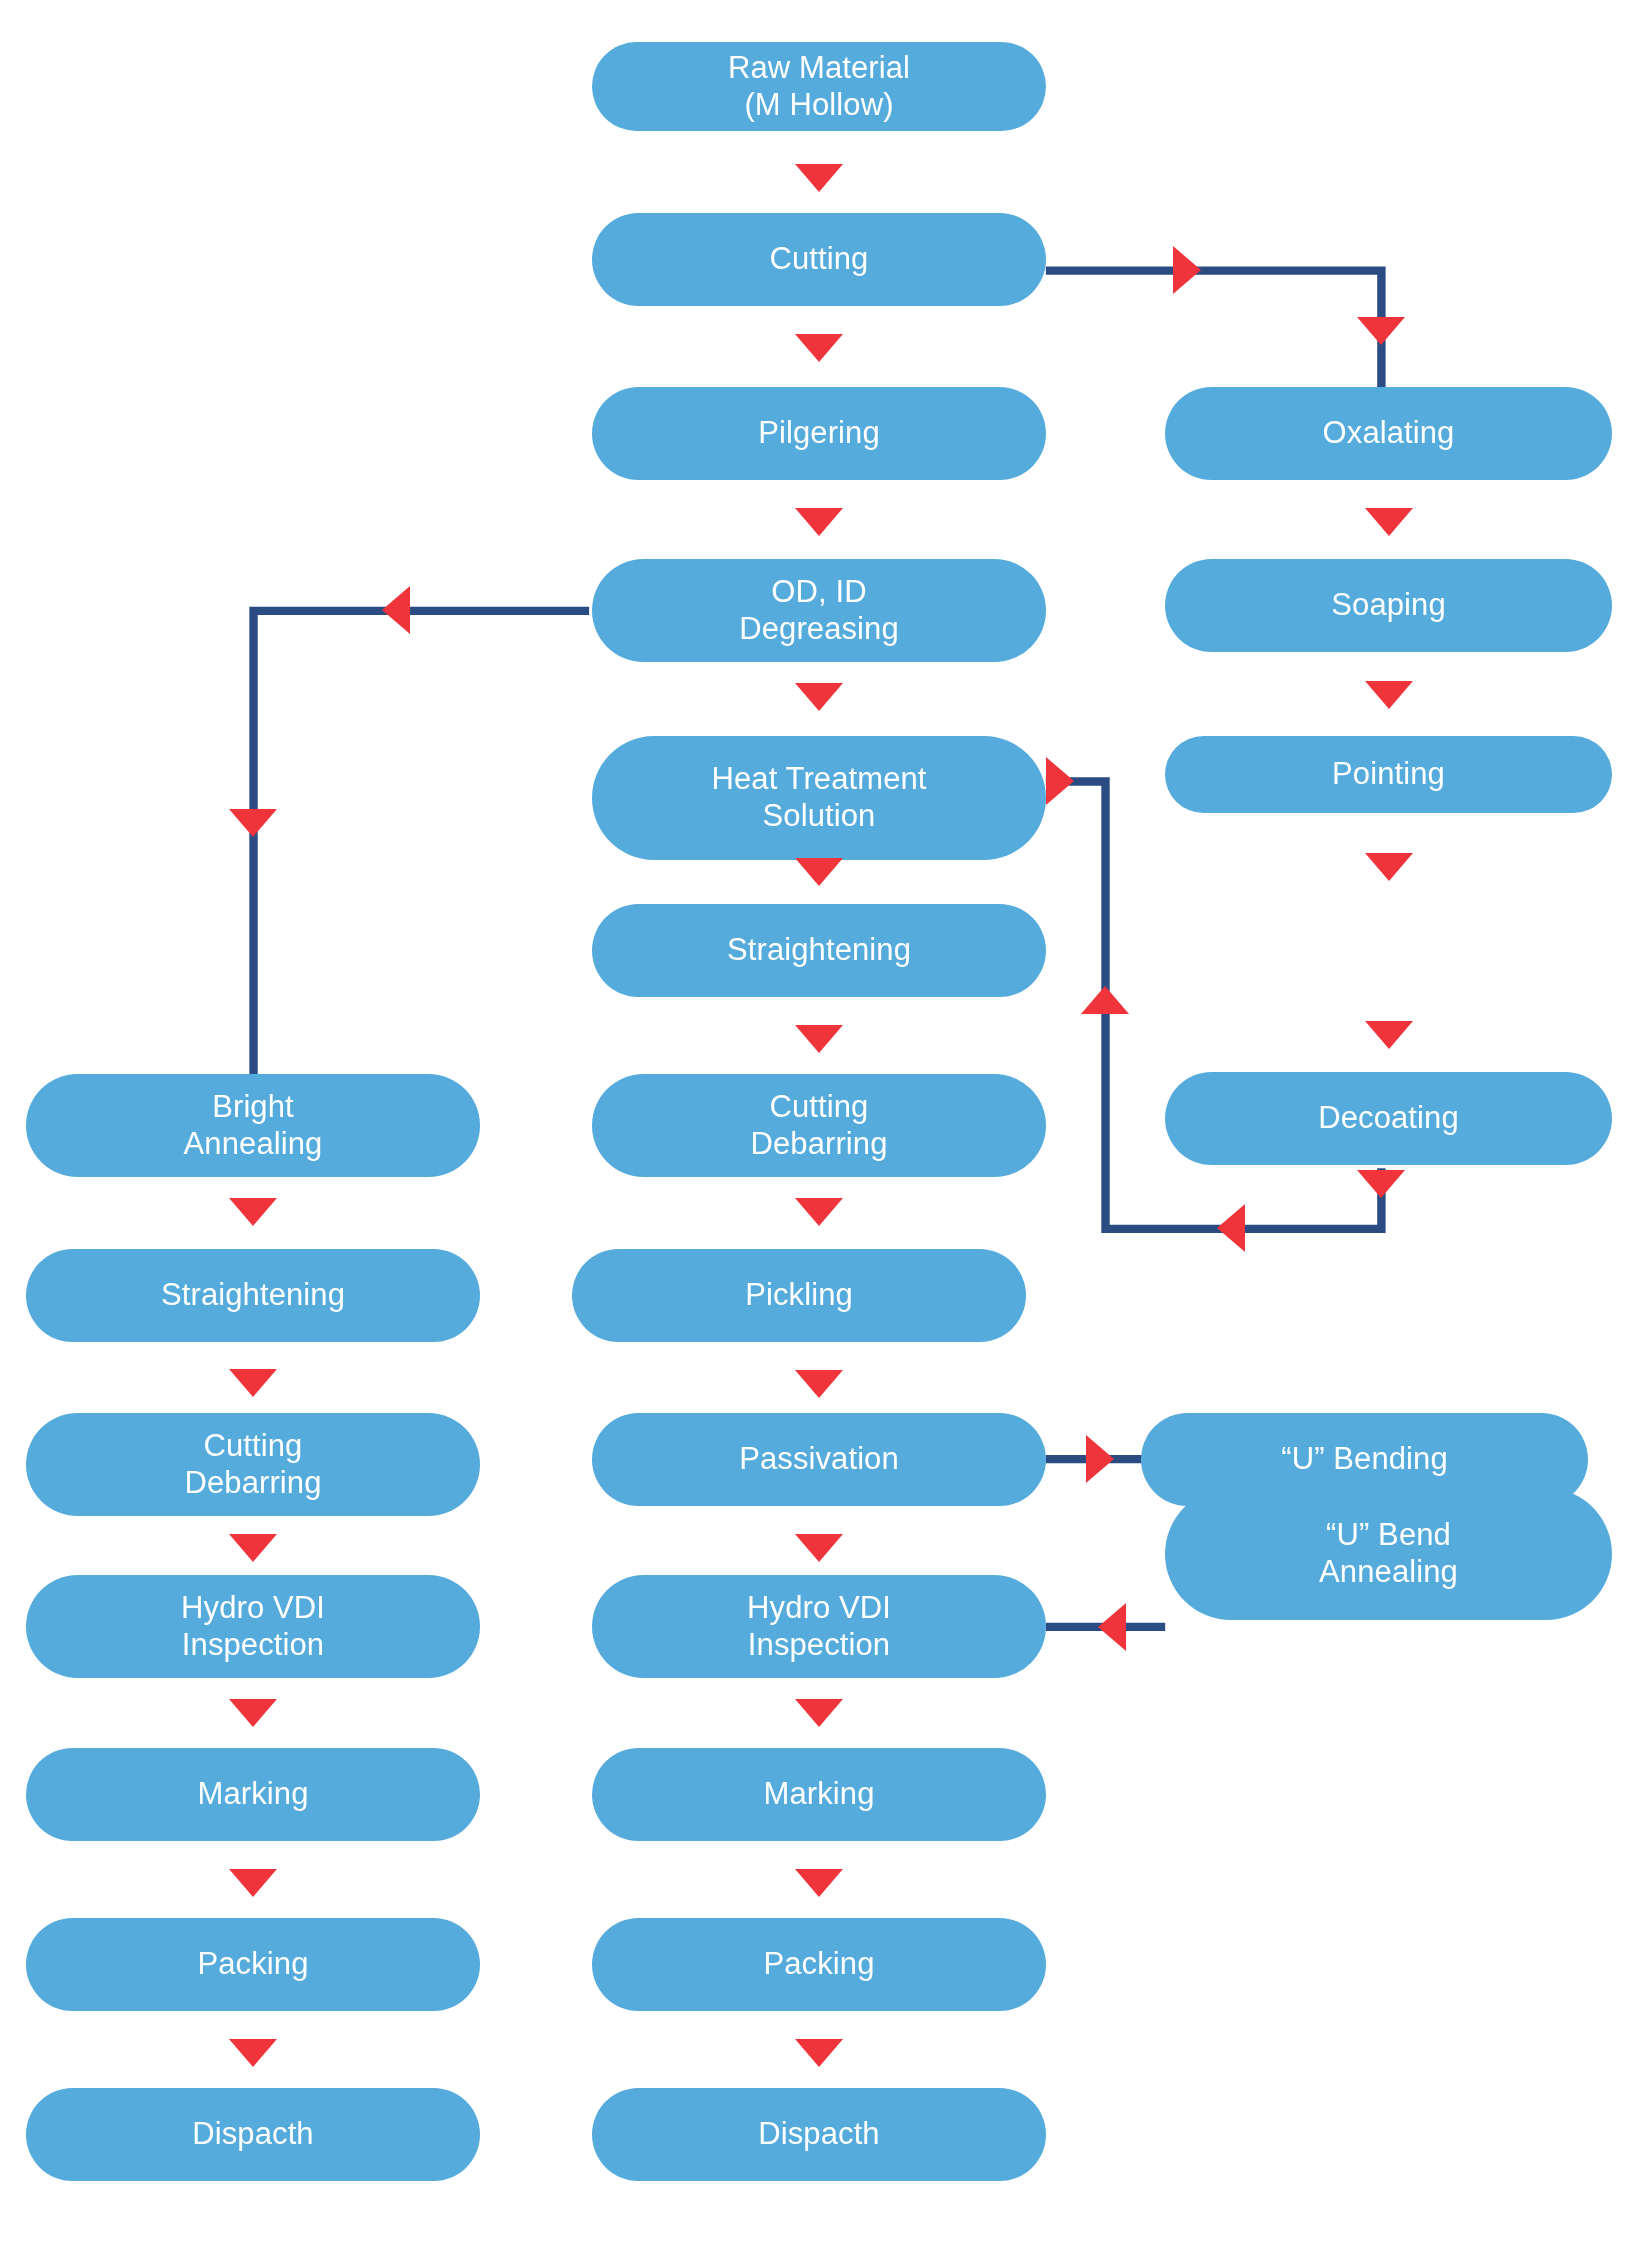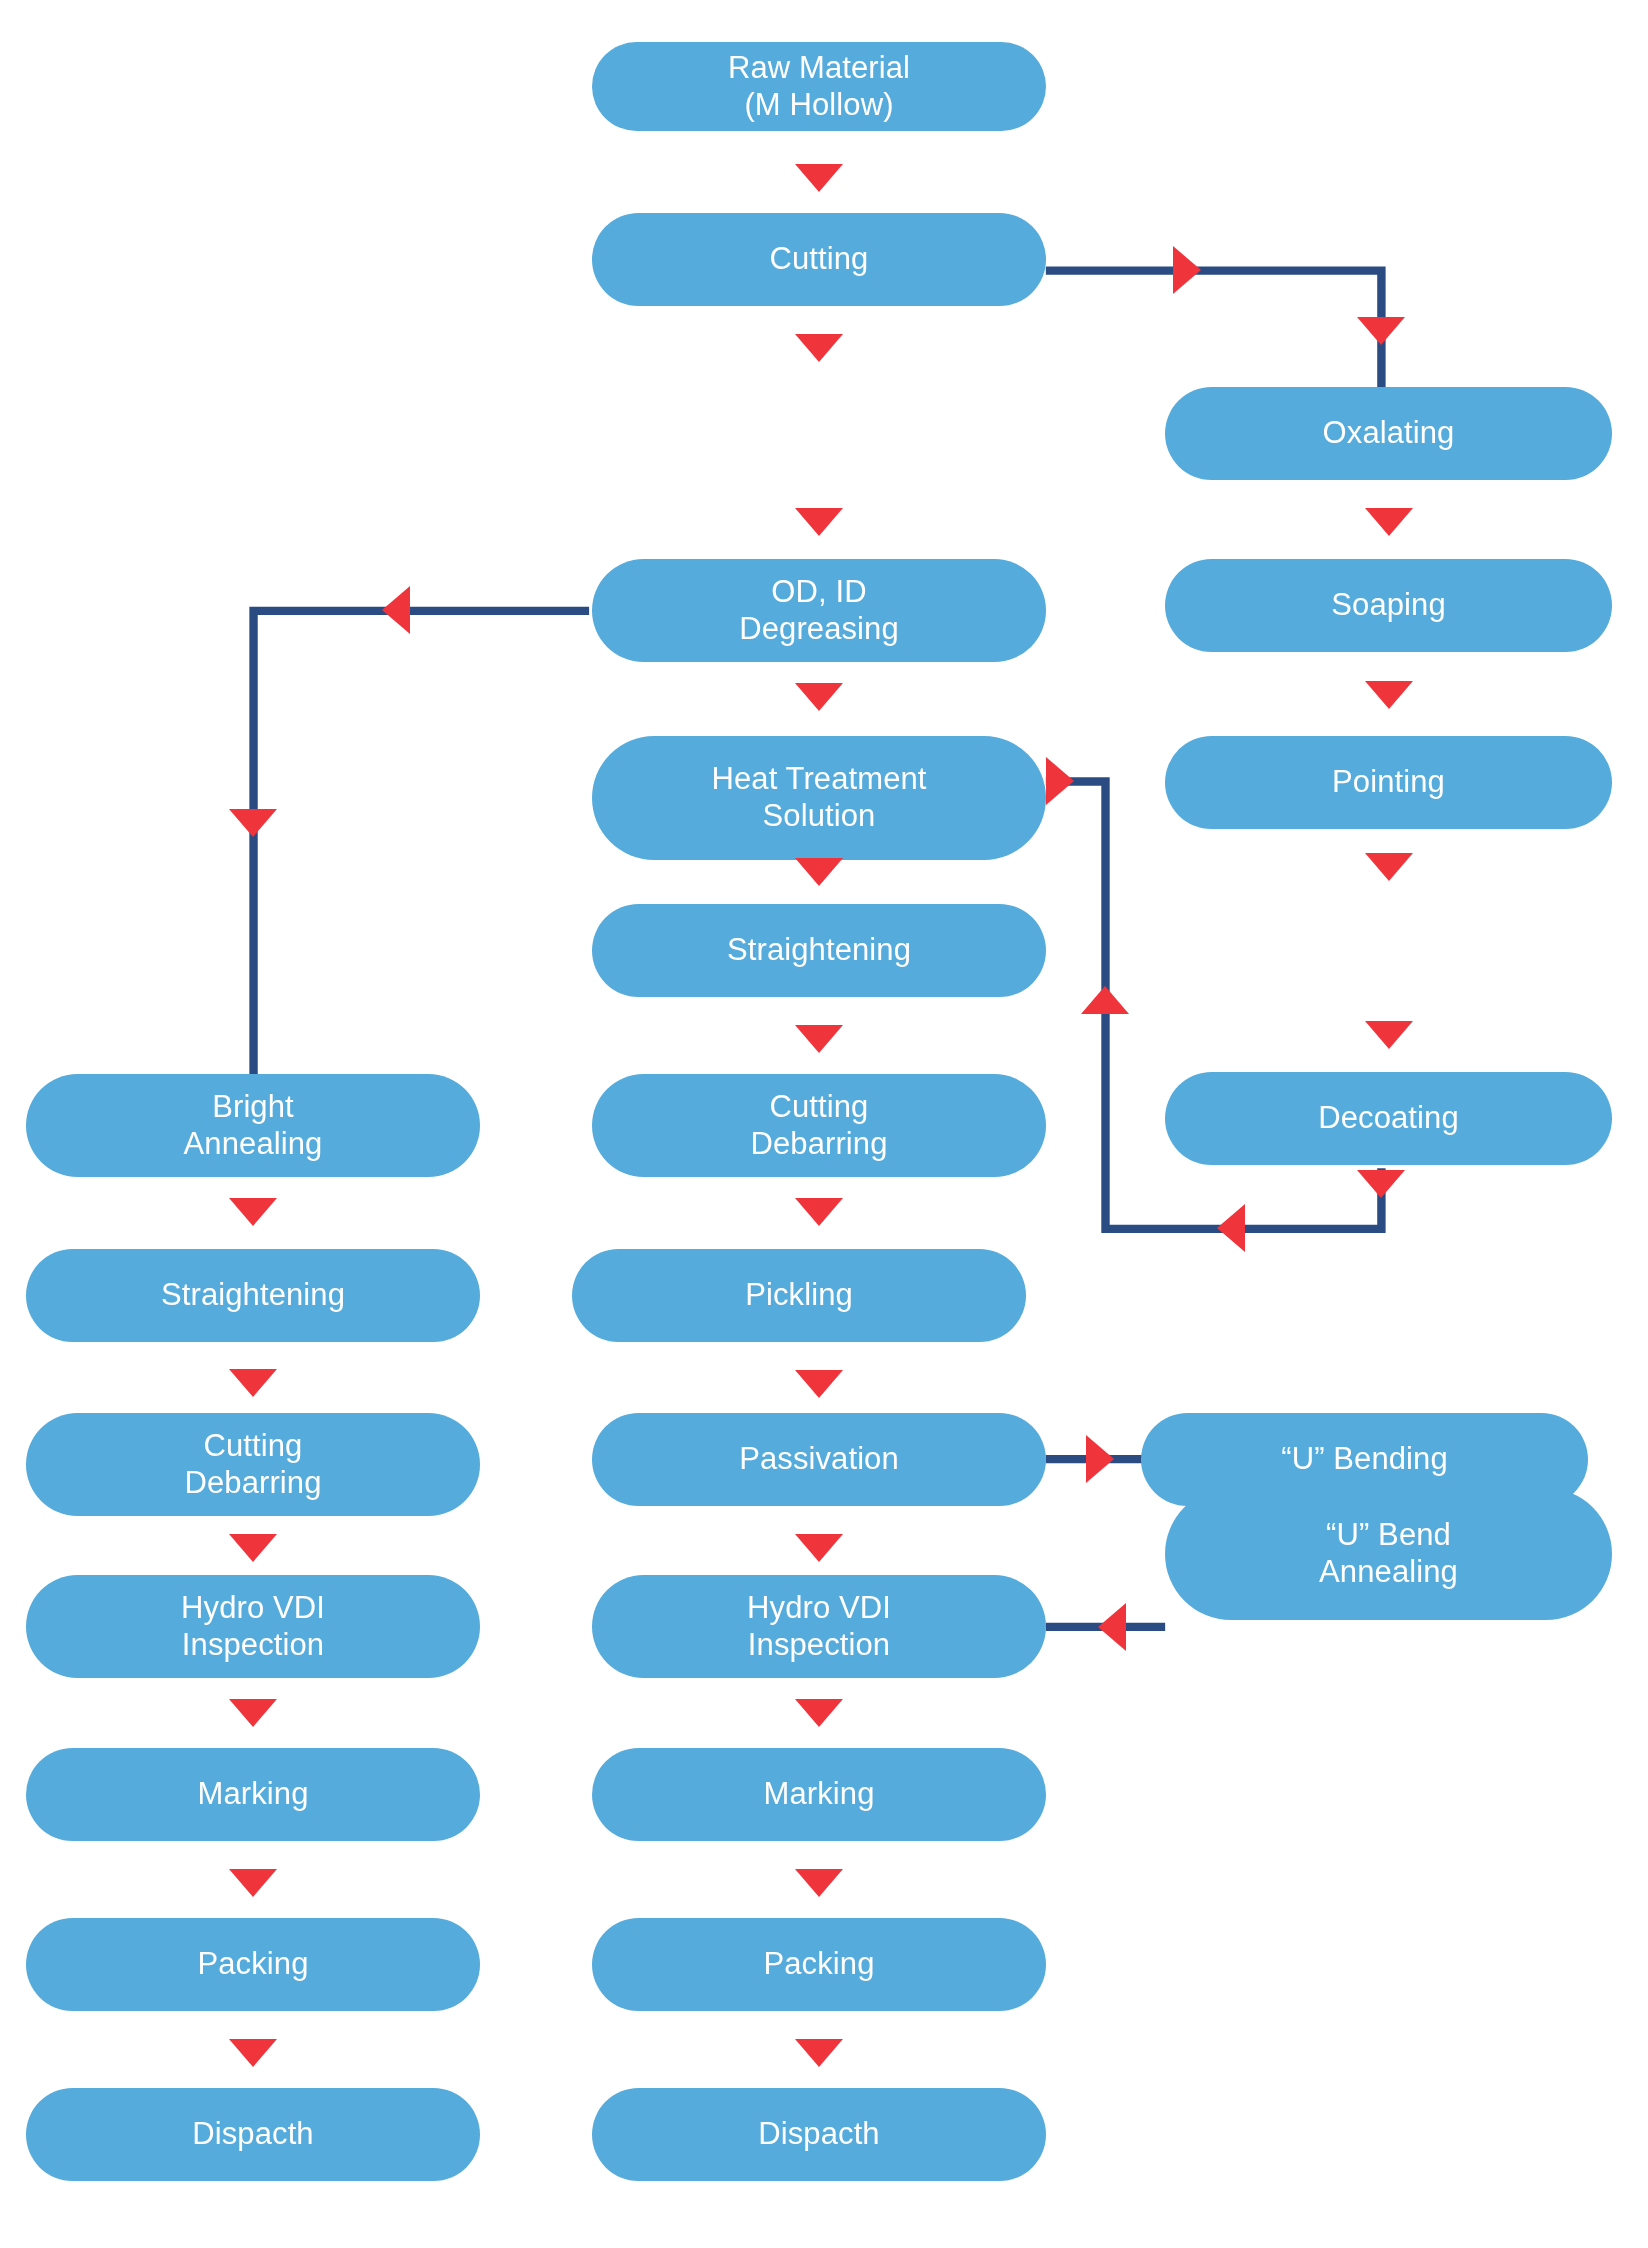--- a/index.html
+++ b/index.html
@@ -47,20 +47,23 @@
   </div>
   <div class="arw down" style="left:795px;top:164px;"></div>
 
   <div class="node n1" style="left:592px;top:213px;width:454px;height:93px;">
     <span>Cutting</span>
   </div>
   <div class="arw down" style="left:795px;top:334px;"></div>
   <div class="arw right" style="left:1173px;top:246px;"></div>
   <div class="arw down" style="left:1357px;top:317px;"></div>
 
+  <div class="node n1" style="left:592px;top:387px;width:454px;height:93px;">
+    <span>Pilgering</span>
+  </div>
   <div class="arw down" style="left:795px;top:508px;"></div>
 
   <div class="node n2" style="left:592px;top:559px;width:454px;height:103px;">
     <div>
       <div>OD, ID</div>
       <div>Degreasing</div>
     </div>
   </div>
   <div class="arw down" style="left:795px;top:683px;"></div>
   <div class="arw left" style="left:382px;top:586px;"></div>
@@ -125,21 +128,21 @@
   <div class="node n1" style="left:1165px;top:387px;width:447px;height:93px;">
     <span>Oxalating</span>
   </div>
   <div class="arw down" style="left:1365px;top:508px;"></div>
 
   <div class="node n1" style="left:1165px;top:559px;width:447px;height:93px;">
     <span>Soaping</span>
   </div>
   <div class="arw down" style="left:1365px;top:681px;"></div>
 
-  <div class="node n1" style="left:1165px;top:736px;width:447px;height:93px;">
+  <div class="node n1" style="left:1165px;top:736px;width:447px;height:77px;">
     <span>Pointing</span>
   </div>
   <div class="arw down" style="left:1365px;top:853px;"></div>
 
   <div class="arw down" style="left:1365px;top:1021px;"></div>
 
   <div class="node n1" style="left:1165px;top:1072px;width:447px;height:93px;">
     <span>Decoating</span>
   </div>
   <div class="arw down" style="left:1357px;top:1170px;"></div>

